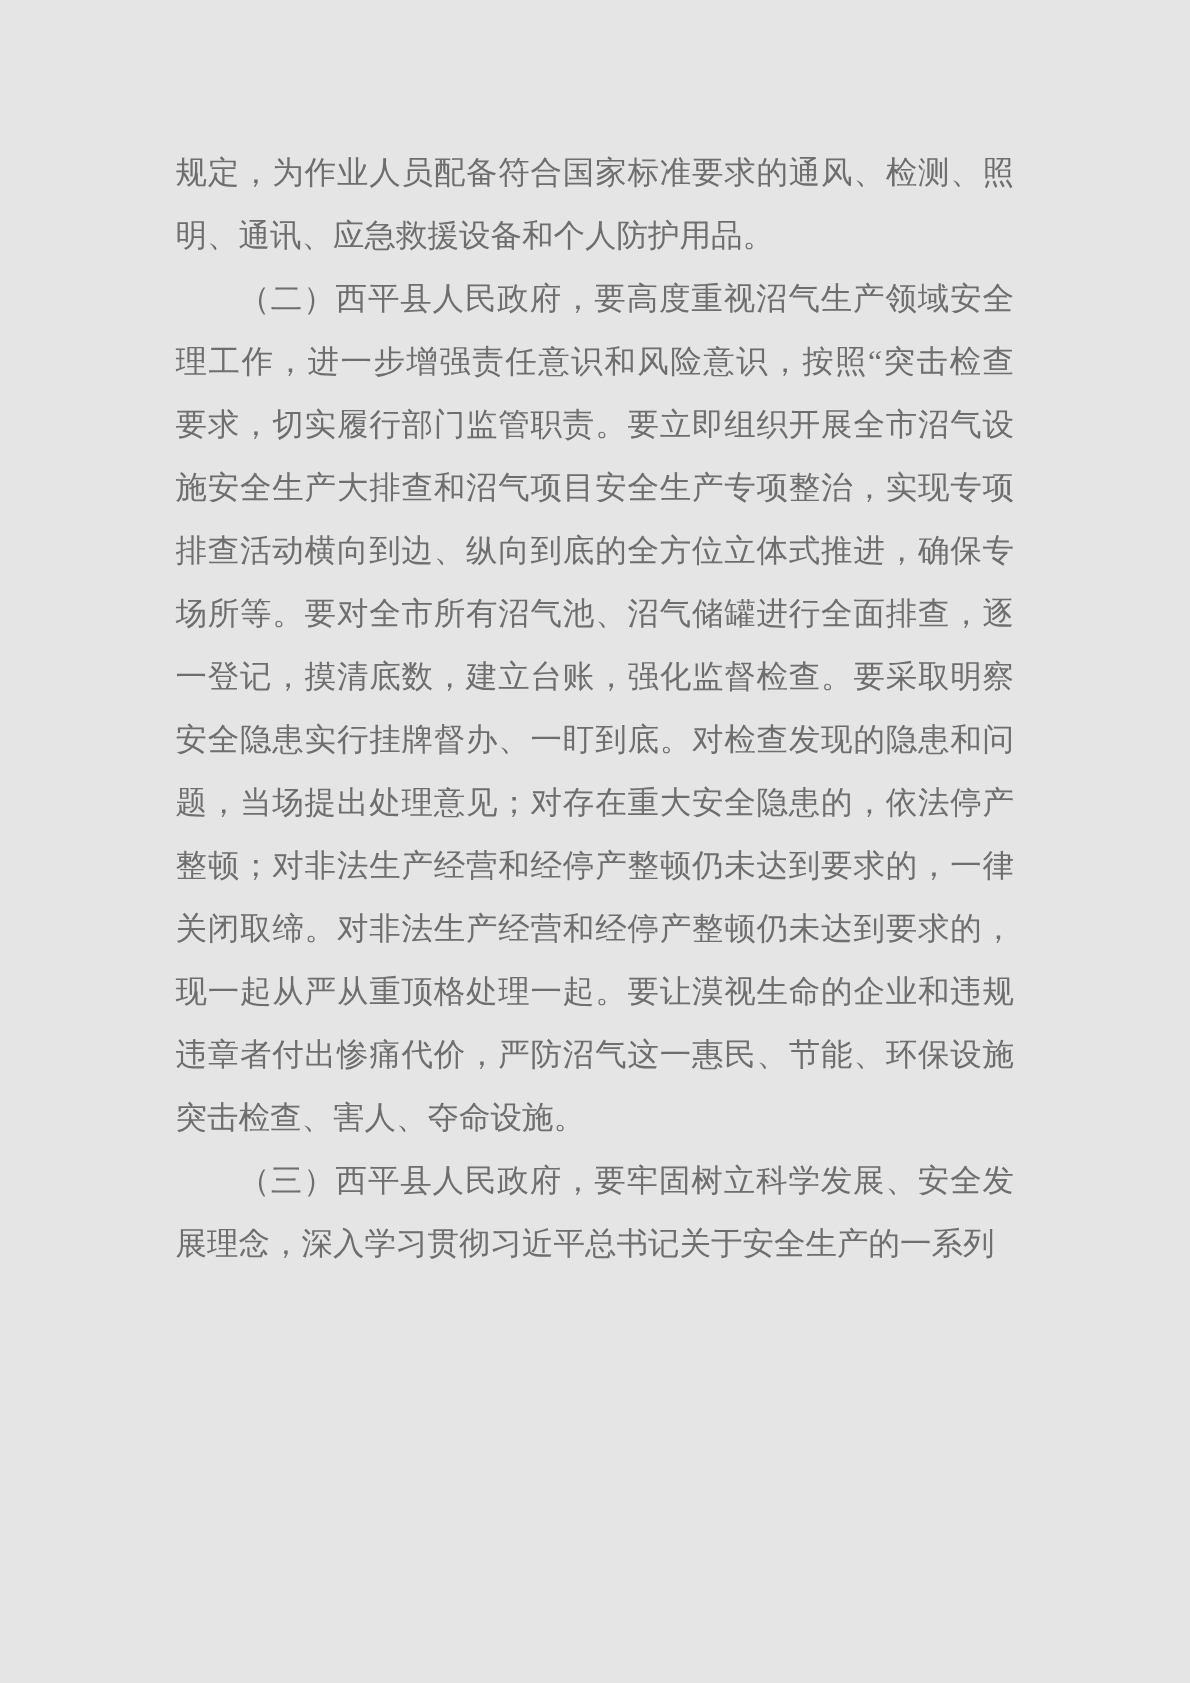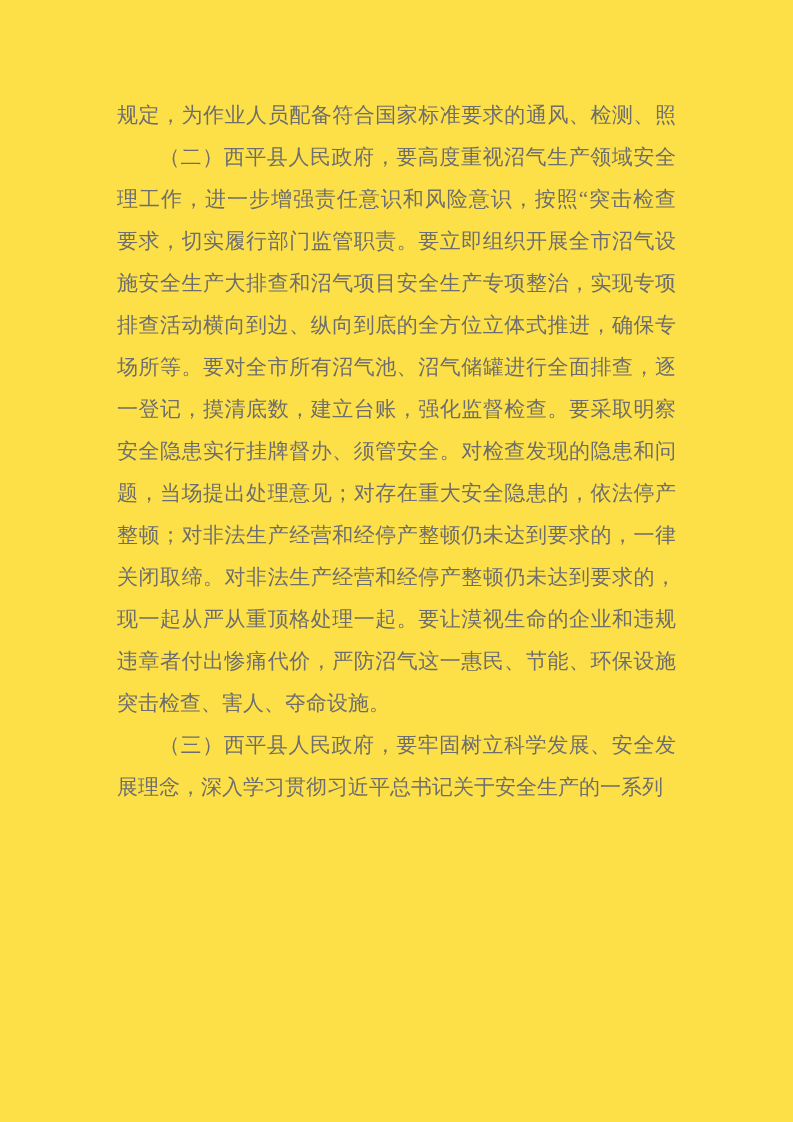--- a/index.html
+++ b/index.html
@@ -4,21 +4,21 @@
 <style>
   html, body {
     margin: 0;
     padding: 0;
     background: #ffffff;
   }
   .page {
     position: relative;
     width: 793px;
     height: 1122px;
-    background: #fde047;
+    background: #e5e5e5;
     overflow: hidden;
     font-family: "Liberation Serif", "DejaVu Serif", serif;
   }
   .text-block {
     position: absolute;
     top: 94px;
     left: 117px;
     width: 559px;
     color: #6e6e6e;
     font-size: 21px;
@@ -37,28 +37,29 @@
   .line.indent {
     text-indent: 2em;
   }
 </style>
 </head>
 <body>
 
 <div class="page">
   <div class="text-block">
       <div class="line">规定，为作业人员配备符合国家标准要求的通风、检测、照</div>
+      <div class="line last">明、通讯、应急救援设备和个人防护用品。</div>
       <div class="line indent">（二）西平县人民政府，要高度重视沼气生产领域安全管</div>
       <div class="line">理工作，进一步增强责任意识和风险意识，按照“突击检查</div>
       <div class="line">要求，切实履行部门监管职责。要立即组织开展全市沼气设</div>
       <div class="line">施安全生产大排查和沼气项目安全生产专项整治，实现专项</div>
       <div class="line">排查活动横向到边、纵向到底的全方位立体式推进，确保专</div>
       <div class="line">场所等。要对全市所有沼气池、沼气储罐进行全面排查，逐</div>
       <div class="line">一登记，摸清底数，建立台账，强化监督检查。要采取明察</div>
-      <div class="line">安全隐患实行挂牌督办、须管安全。对检查发现的隐患和问</div>
+      <div class="line">安全隐患实行挂牌督办、一盯到底。对检查发现的隐患和问</div>
       <div class="line">题，当场提出处理意见；对存在重大安全隐患的，依法停产</div>
       <div class="line">整顿；对非法生产经营和经停产整顿仍未达到要求的，一律</div>
       <div class="line">关闭取缔。对非法生产经营和经停产整顿仍未达到要求的，发</div>
       <div class="line">现一起从严从重顶格处理一起。要让漠视生命的企业和违规</div>
       <div class="line">违章者付出惨痛代价，严防沼气这一惠民、节能、环保设施</div>
       <div class="line last">突击检查、害人、夺命设施。</div>
       <div class="line indent">（三）西平县人民政府，要牢固树立科学发展、安全发</div>
       <div class="line last">展理念，深入学习贯彻习近平总书记关于安全生产的一系列</div>
     </div>
 </div>

